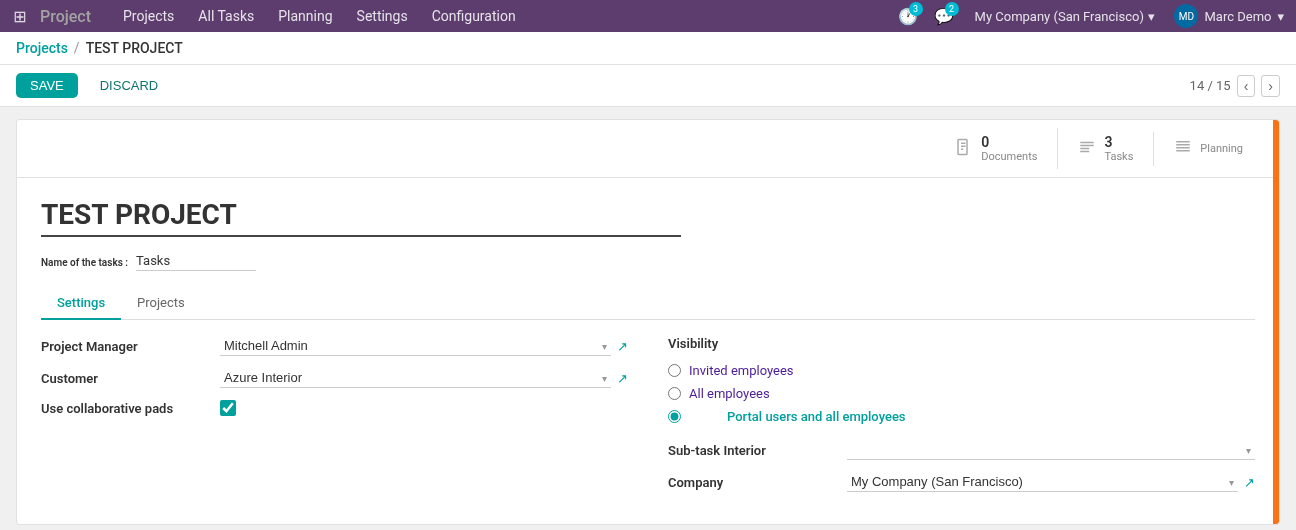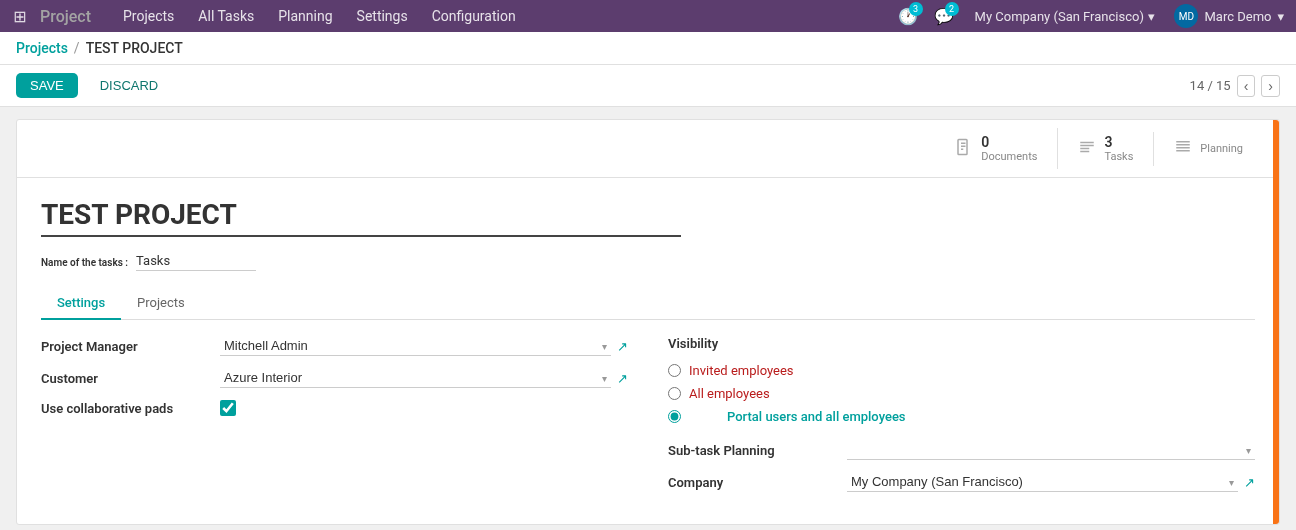--- a/index.html
+++ b/index.html
@@ -348,21 +348,21 @@
       align-items: center;
       gap: 8px;
       cursor: pointer;
     }
     .radio-item input[type="radio"] {
       accent-color: #00a09d;
       cursor: pointer;
     }
     .radio-item label {
       font-size: 13px;
-      color: #b91c1c;
+      color: #4c1d95;
       cursor: pointer;
     }
     .radio-item.selected label {
       color: #333;
       padding-left: 38px;
     }
   </style>
 </head>
 <body>
 
@@ -533,21 +533,21 @@
               <input type="radio" name="visibility" style="">
               <label>All employees</label>
             </div>
             <div class="radio-item selected">
               <input type="radio" name="visibility" checked="" style="accent-color: rgb(0, 160, 157);">
               <label style="color:#00a09d; font-weight:500;">Portal users and all employees</label>
             </div>
           </div>
 
           <div class="form-row" style="margin-top:8px;">
-            <span class="form-row-label">Sub-task Planning</span>
+            <span class="form-row-label">Sub-task Interior</span>
             <div class="form-row-value">
               <div class="select-wrapper">
                 <select class="select-field">
                   <option value=""></option>
                 </select>
                 <span class="select-arrow">▾</span>
               </div>
             </div>
           </div>
 

